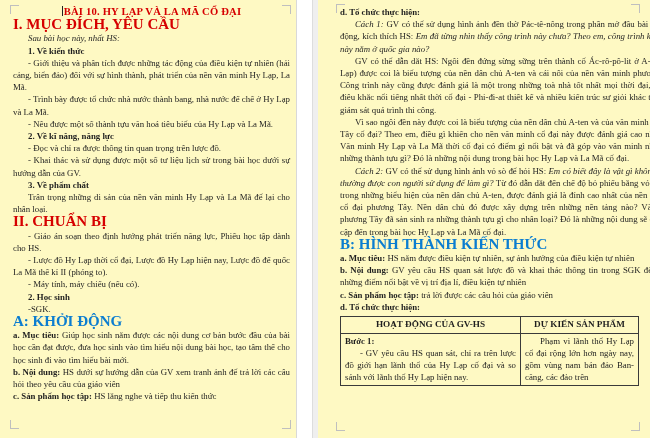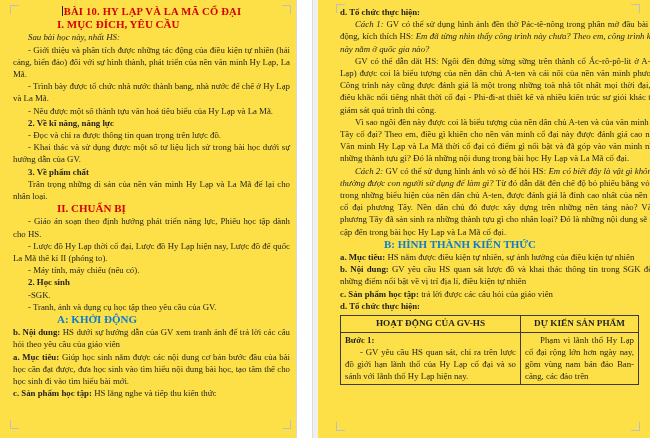--- a/index.html
+++ b/index.html
@@ -1,30 +1,30 @@
 <!DOCTYPE html>
 <html style="--red: #d60000; --blue: #0b7dd0; --body: #1f1f1f; --tborder: #3a3a3a;"><head>
 <meta charset="utf-8">
 <style>
   html,body{margin:0;padding:0;background:#ffffff;}
   .canvas{position:relative;width:650px;height:438px;overflow:hidden;background:#ffffff;
           font-family:"Liberation Serif","DejaVu Serif",serif;color:var(--body,#1f1f1f);}
-  .page{position:absolute;top:0;bottom:0;background:#fde047;}
+  .page{position:absolute;top:0;bottom:0;background:#fef9c3;}
   .page-left{left:0;width:296px;}
   .page-right{left:318px;width:372px;}
   .content-l{position:absolute;top:6px;left:13px;right:6px;}
   .content-r{position:absolute;top:6px;left:22px;right:12px;}
   p{margin:0;font-size:8.8px;line-height:12.2px;text-align:justify;}
   p.center{text-align:center;text-indent:0;}
   p.ind{text-indent:15px;}
   .b{font-weight:bold;}
   .i{font-style:italic;}
   .red{color:var(--red,#d60000);}
   .blue{color:var(--blue,#0b7dd0);}
-  .lg{font-size:11px;margin-left:44px;}
+  .lg{font-size:15px;}
   .xl{font-size:10.6px;letter-spacing:.2px;}
   .caret{display:inline-block;width:1px;height:10px;background:#222;vertical-align:-1px;margin-right:1px;}
   
   .edge-left{position:absolute;left:2px;top:0;bottom:0;width:1px;background:#e4e4e4;}
   .divider{position:absolute;left:296px;top:0;bottom:0;width:1px;background:#d9d9d9;}
   .gap-band{position:absolute;left:312px;top:0;bottom:0;width:5px;background:#efefef;
             border-left:1px solid #dddddd;border-right:1px solid #e7e7e7;}
   
   .mark{position:absolute;width:8px;height:8px;border:0 solid #bfbfbf;}
   .mark.tl{border-left-width:1px;border-top-width:1px;}
@@ -48,38 +48,38 @@
 
   <div class="page page-left">
     <div class="mark tl" style="left:10px;top:5px;"></div>
     <div class="mark tr" style="left:282px;top:5px;"></div>
     <div class="mark bl" style="left:10px;top:420px;"></div>
     <div class="mark br" style="left:282px;top:420px;"></div>
     <div class="content-l">
         <p class="center"><span class="caret"></span><span class="b red xl">BÀI 10. HY LẠP VÀ LA MÃ CỔ ĐẠI</span></p>
         <p><span class="b red lg">I. MỤC ĐÍCH, YÊU CẦU</span></p>
         <p class="ind"><span class="i">Sau bài học này, nhất HS:</span></p>
+        <p class="ind"><span class="b">1.  Về kiến thức</span></p>
         <p class="ind"><span>-  Giới thiệu và phân tích được những tác động của điều kiện tự nhiên (hải cảng, biển đảo) đối với sự hình thành, phát triển của nền văn minh Hy Lạp, La Mã.</span></p>
         <p class="ind"><span>-  Trình bày được tổ chức nhà nước thành bang, nhà nước đế chế ở Hy Lạp và La Mã.</span></p>
         <p class="ind"><span>-  Nêu được một số thành tựu văn hoá tiêu biểu của Hy Lạp và La Mã.</span></p>
         <p class="ind"><span class="b">2.  Về kĩ năng, năng lực</span></p>
         <p class="ind"><span>-  Đọc và chỉ ra được thông tin quan trọng trên lược đồ.</span></p>
         <p class="ind"><span>-  Khai thác và sử dụng được một số tư liệu lịch sử trong bài học dưới sự hướng dẫn của GV.</span></p>
         <p class="ind"><span class="b">3.  Về phẩm chất</span></p>
         <p class="ind"><span>Trân trọng những di sản của nền văn minh Hy Lạp và La Mã để lại cho nhân loại.</span></p>
         <p><span class="b red lg">II. CHUẨN BỊ</span></p>
         <p class="ind"><span>-  Giáo án soạn theo định hướng phát triển năng lực, Phiếu học tập dành cho HS.</span></p>
         <p class="ind"><span>-  Lược đồ Hy Lạp thời cổ đại, Lược đồ Hy Lạp hiện nay, Lược đồ đế quốc La Mã thế kỉ II (phóng to).</span></p>
         <p class="ind"><span>-  Máy tính, máy chiếu (nếu có).</span></p>
         <p class="ind"><span class="b">2.  Học sinh</span></p>
         <p class="ind"><span>-SGK.</span></p>
-        <p class="ind"><span>-  Tranh, ảnh và dụng cụ học tập theo yêu cầu của GV.</span></p>
         <p><span class="b blue lg">A: KHỞI ĐỘNG</span></p>
+        <p><span class="b">a. Mục tiêu:</span><span> Giúp học sinh nắm được các nội dung cơ bản bước đầu của bài học cần đạt được, đưa học sinh vào tìm hiểu nội dung bài học, tạo tâm thế cho học sinh đi vào tìm hiểu bài mới.</span></p>
         <p><span class="b">b. Nội dung:</span><span> HS dưới sự hướng dẫn của GV xem tranh ảnh để trả lời các câu hỏi theo yêu cầu của giáo viên</span></p>
-        <p><span class="b">a. Mục tiêu:</span><span> Giúp học sinh nắm được các nội dung cơ bản bước đầu của bài học cần đạt được, đưa học sinh vào tìm hiểu nội dung bài học, tạo tâm thế cho học sinh đi vào tìm hiểu bài mới.</span></p>
         <p><span class="b">c. Sản phẩm học tập:</span><span> HS lắng nghe và tiếp thu kiến thức</span></p>
       </div>
   </div>
 
   <div class="divider"></div>
   <div class="gap-band"></div>
 
   <div class="page page-right">
     <div class="mark tl" style="left:18px;top:4px;"></div>
     <div class="mark tr" style="left:313px;top:4px;"></div>

